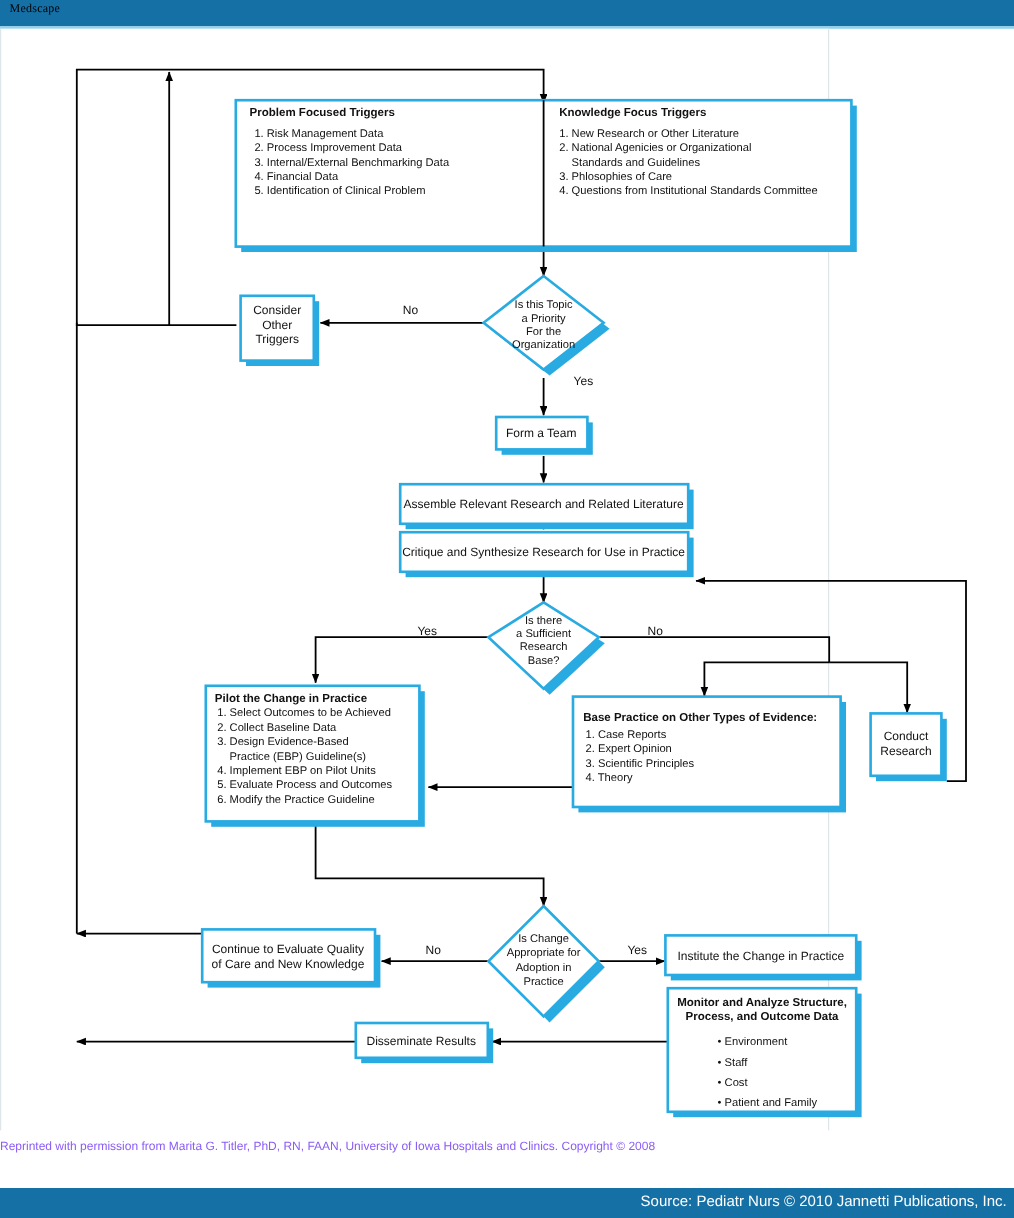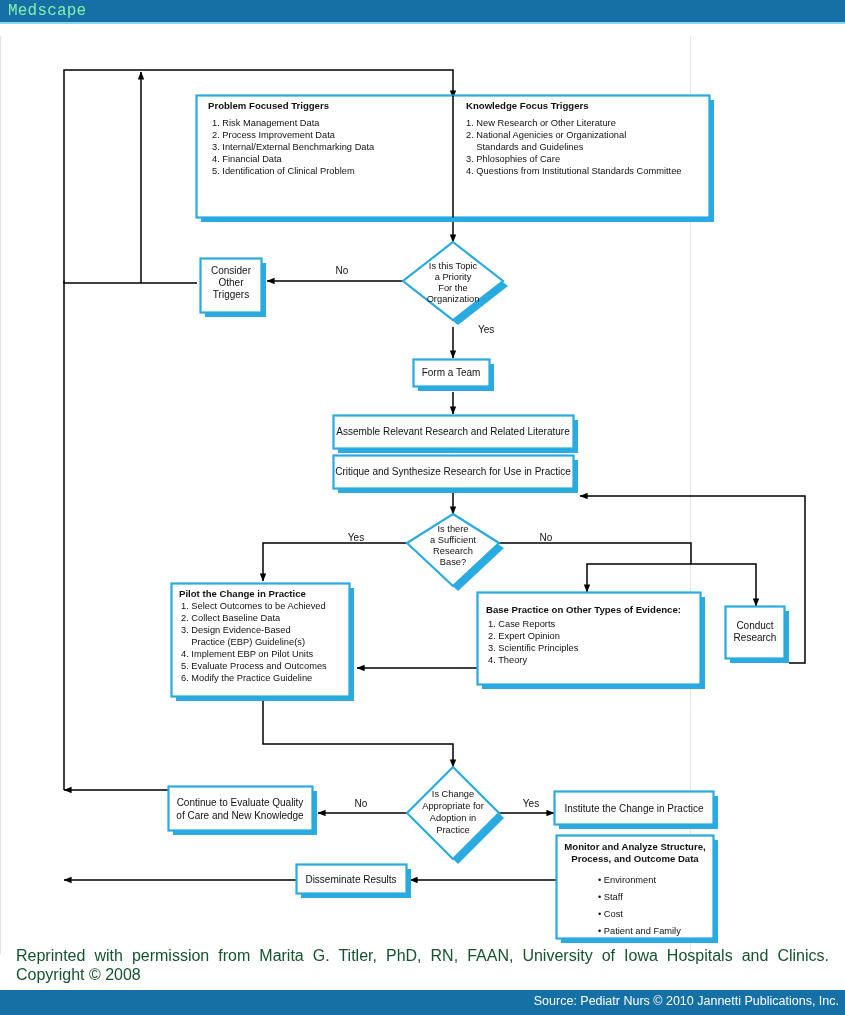--- a/index.html
+++ b/index.html
@@ -1,29 +1,29 @@
 <!DOCTYPE html>
 <html><head>
 <meta charset="utf-8">
 <style>
   html,body{margin:0;padding:0;background:#ffffff;}
   body{width:845px;height:1015px;font-family:"Liberation Sans",sans-serif;overflow:hidden;}
   #root{position:relative;width:845px;height:1015px;background:#ffffff;}
 
   .topbar{position:absolute;left:0;top:0;width:845px;height:22px;background:#1570a6;}
-  .topbar-label{position:absolute;left:8px;top:2px;font-family:Liberation Mono, monospace;
-     font-size:16px;color:#86efac;letter-spacing:.2px;}
+  .topbar-label{position:absolute;left:8px;top:2px;font-family:Liberation Serif, serif;
+     font-size:10px;color:#000000;letter-spacing:.2px;}
   .topbar-rule{position:absolute;left:0;top:22px;width:845px;height:2px;background:#8fd4ef;}
 
-  .canvas{position:absolute;left:0;top:36px;width:691px;height:918px;background:#ffffff;
+  .canvas{position:absolute;left:0;top:24px;width:691px;height:918px;background:#ffffff;
      border-left:1px solid #dfe6ea;border-right:1px solid #dfe6ea;box-sizing:border-box;}
   .canvas svg{display:block;}
 
-  .caption{position:absolute;left:0;top:946px;width:845px;padding:0 16px;box-sizing:border-box;
-     font-size:16px;color:#14532d;line-height:19px;text-align:justify;}
+  .caption{position:absolute;left:0;top:946px;width:845px;padding:0 0;box-sizing:border-box;
+     font-size:10px;color:#8b5cf6;line-height:19px;text-align:justify;}
   .caption .l2{text-align:left;}
 
   .srcbar{position:absolute;left:0;top:990px;width:845px;height:36px;background:#1570a6;}
   .srcbar-label{position:absolute;right:6px;top:4px;font-size:12.5px;color:#ffffff;}
 
   
   .nt{font-family:"Liberation Sans",sans-serif;font-size:9.3px;fill:#111111;}
   .nt-b{font-family:"Liberation Sans",sans-serif;font-size:9.6px;font-weight:bold;fill:#111111;}
   .nt-m{font-family:"Liberation Sans",sans-serif;font-size:10px;fill:#111111;}
   .lbl{font-family:"Liberation Sans",sans-serif;font-size:10px;fill:#111111;}

